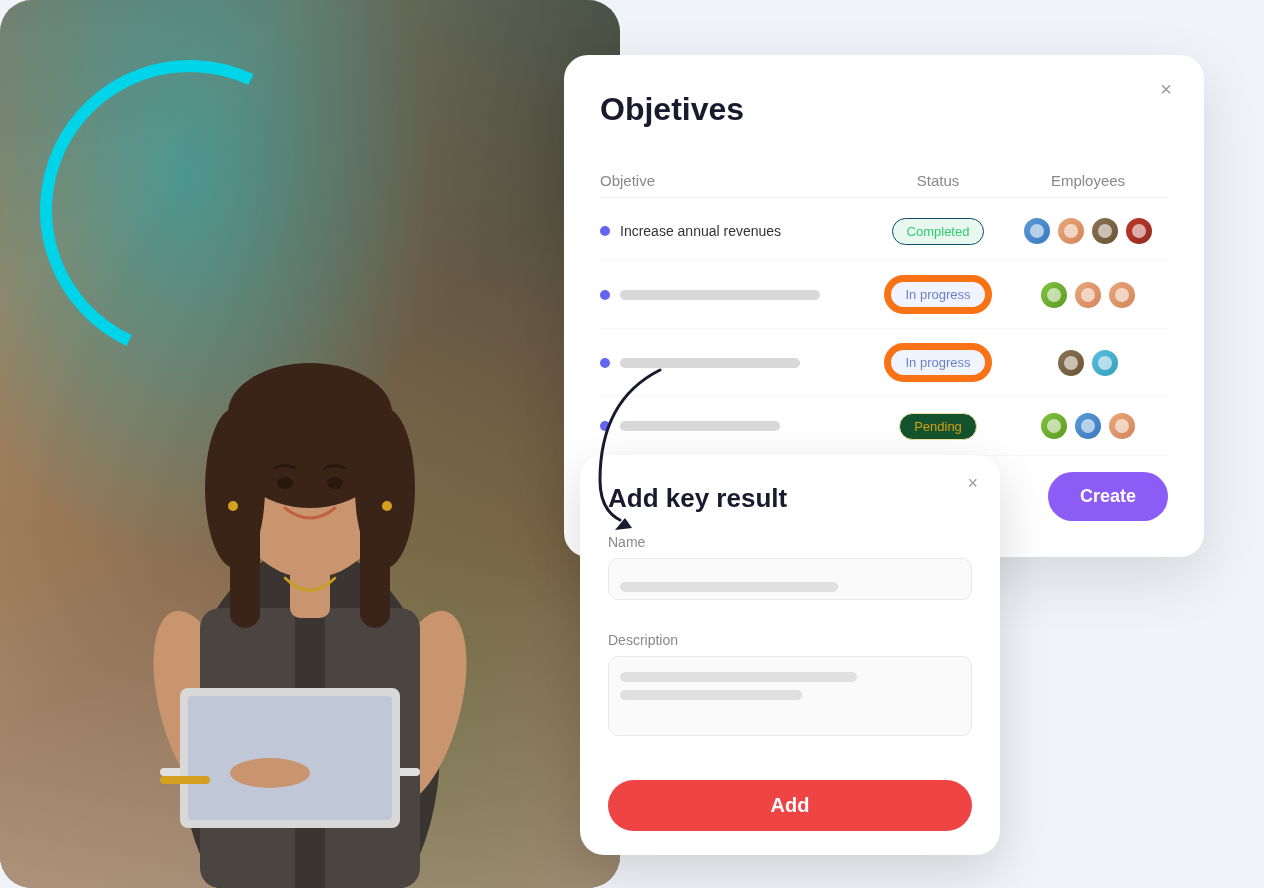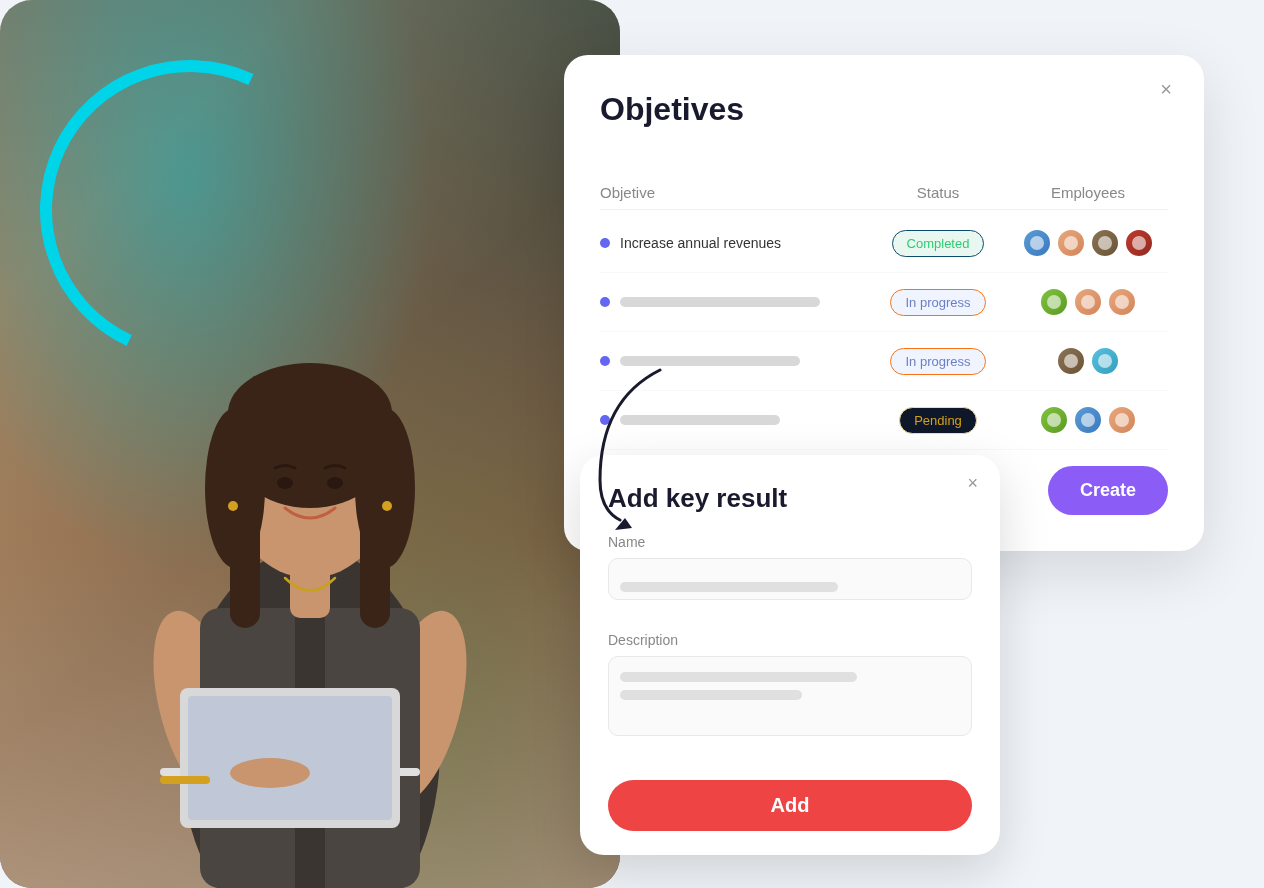--- a/index.html
+++ b/index.html
@@ -56,21 +56,21 @@
       background: #fff;
       border-radius: 24px;
       padding: 36px 36px 36px 36px;
       box-shadow: 0 20px 60px rgba(0,0,0,0.12);
     }
 
     .card-title {
       font-size: 32px;
       font-weight: 800;
       color: #1a1a2e;
-      margin-bottom: 12px;
+      margin-bottom: 36px;
     }
 
     .close-btn {
       position: absolute;
       top: 20px;
       right: 24px;
       width: 28px;
       height: 28px;
       cursor: pointer;
       display: flex;
@@ -85,21 +85,20 @@
       grid-template-columns: 1fr 140px 160px;
       padding: 8px 0;
       border-bottom: 1px solid #f0f0f0;
       margin-bottom: 4px;
     }
 
     .table-header-cell {
       font-size: 15px;
       color: #888;
       font-weight: 500;
-      margin-top: 36px;
     }
 
     .table-header-cell:nth-child(2) { text-align: center; }
     .table-header-cell:nth-child(3) { text-align: center; }
 
     .table-row {
       display: grid;
       grid-template-columns: 1fr 140px 160px;
       align-items: center;
       padding: 14px 0;
@@ -135,26 +134,26 @@
     .status-completed {
       background: #e8f8f0;
       color: #2ecc71;
       border: 1px solid #0c4a6e;
       text-align: center;
     }
 
     .status-inprogress {
       background: #f0f4ff;
       color: #6b7fc4;
-      border: 1px solid #f97316;
+      border: 7px solid #f97316;
       text-align: center;
     }
 
     .status-pending {
-      background: #0f172a;
+      background: #14532d;
       color: #d4a017;
       border: 1px solid #f0e0a0;
     }
 
     .status-cell {
       display: flex;
       justify-content: center;
     }
 
     .employees-cell {

